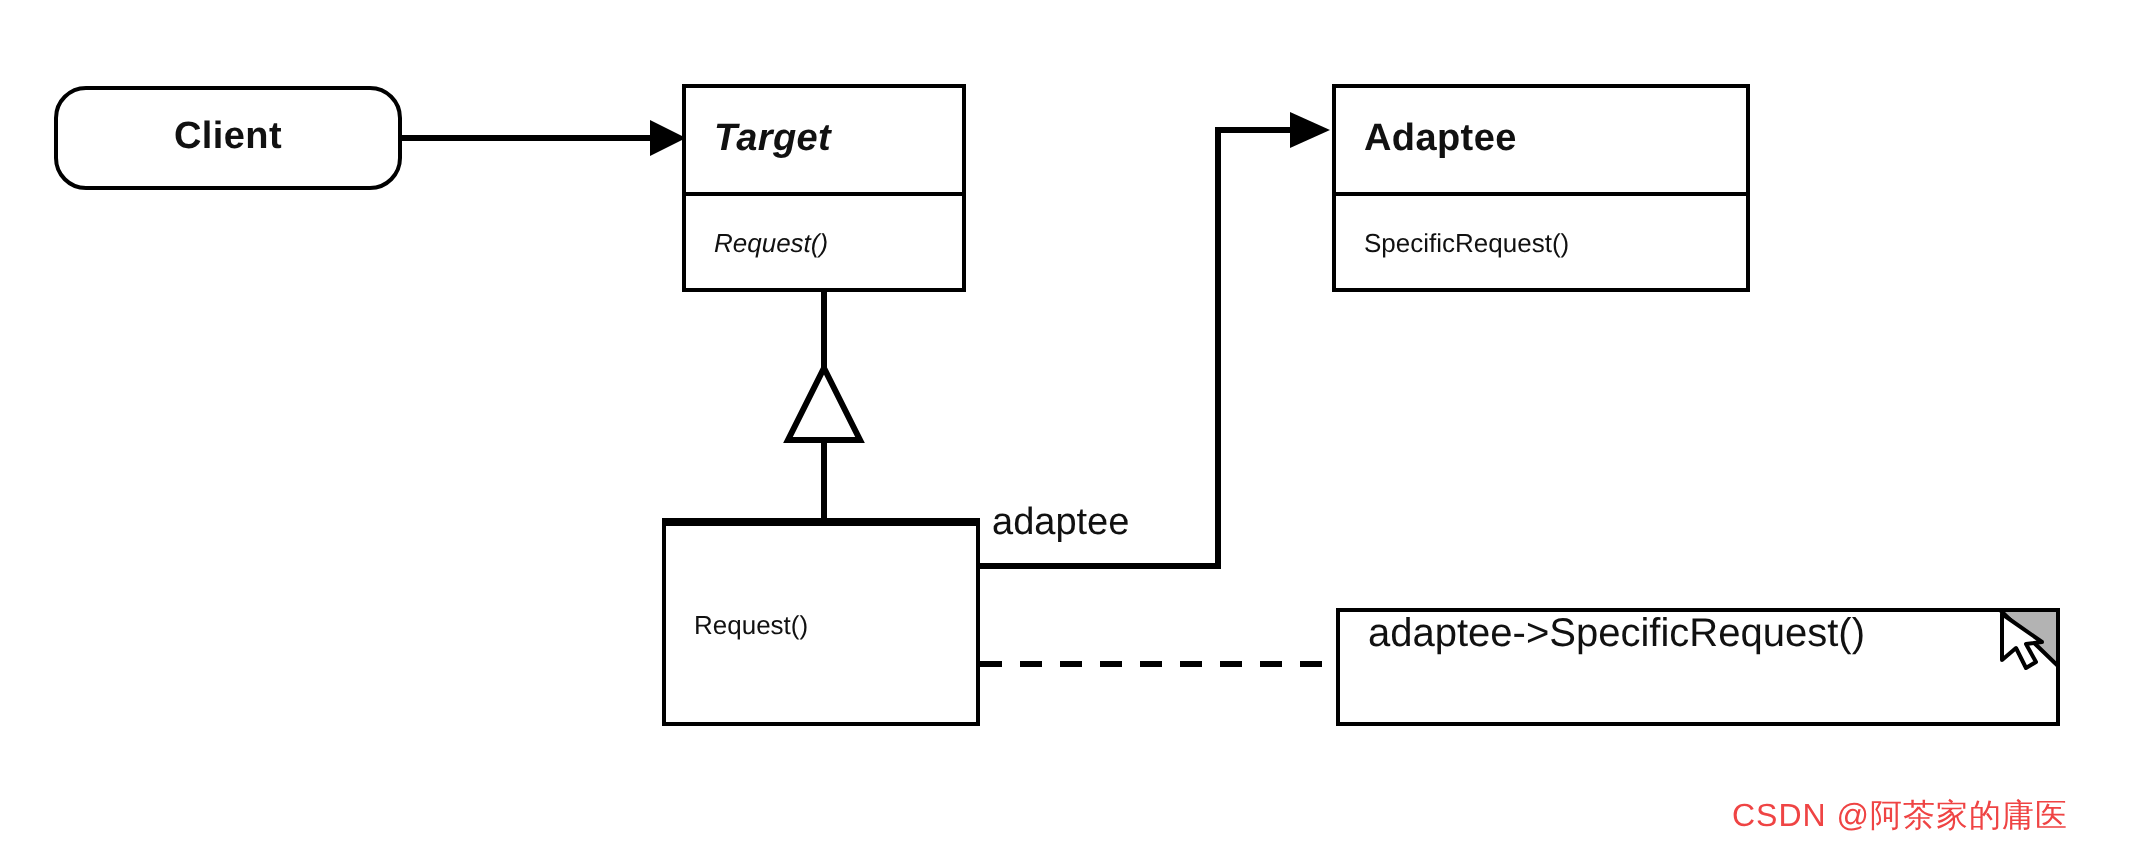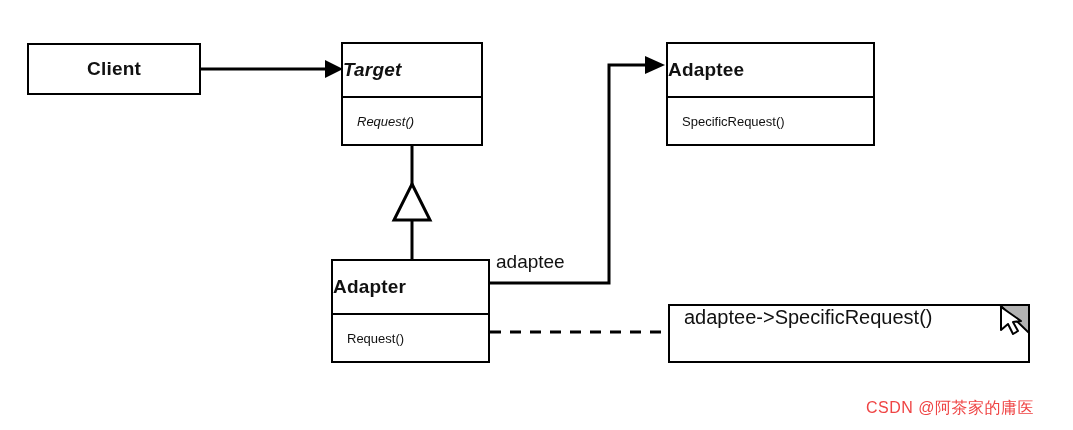--- a/index.html
+++ b/index.html
@@ -28,20 +28,21 @@
     background: #ffffff;
     border: 2px solid #000000;
     box-sizing: border-box;
     display: flex;
     flex-direction: column;
   }
   .uml-name {
     flex: 0 0 auto;
     display: flex;
     align-items: center;
+    padding-left: 14px;
     font-size: 19px;
     font-weight: bold;
     color: #111111;
     letter-spacing: 0.2px;
   }
   .uml-name.centered {
     justify-content: center;
     padding-left: 0;
   }
   .uml-name.italic {
@@ -114,38 +115,37 @@
       <polyline points="490,283 609,283 609,65 647,65" fill="none" stroke="#000000" stroke-width="3"></polyline>
       <polygon points="645,56 665,65 645,74" fill="#000000"></polygon>
     </g>
 
     <g>
       <circle cx="463" cy="332" r="7" fill="#ffffff" stroke="#000000" stroke-width="3"></circle>
       <line x1="470" y1="332" x2="668" y2="332" stroke="#000000" stroke-width="3" stroke-dasharray="11 9"></line>
     </g>
   </svg>
 
-  <div class="uml-box" style="left:27px; top:43px; width:174px; height:52px;">
+  <div class="uml-box" style="left:27px; top:43px; width:174px; height:52px;border-radius:16px;">
     <div class="uml-name centered" style="height:100%;">Client</div>
   </div>
 
   <div class="uml-box" style="left:341px; top:42px; width:142px; height:104px;">
     <div class="uml-name italic" style="height:52px;">Target</div>
     <div class="uml-divider"></div>
     <div class="uml-ops italic">Request()</div>
   </div>
 
   <div class="uml-box" style="left:666px; top:42px; width:209px; height:104px;">
     <div class="uml-name" style="height:52px;">Adaptee</div>
     <div class="uml-divider"></div>
     <div class="uml-ops">SpecificRequest()</div>
   </div>
 
   <div class="uml-box" style="left:331px; top:259px; width:159px; height:104px;">
-    <div class="uml-name" style="height:52px;">Adapter</div>
     <div class="uml-divider"></div>
     <div class="uml-ops">Request()</div>
   </div>
 
   <div class="edge-label" style="left:496px; top:251px;">adaptee</div>
 
   <div class="note-box" style="left:668px; top:304px; width:362px; height:59px;">
     <span>adaptee-&gt;SpecificRequest()</span>
   </div>
 

